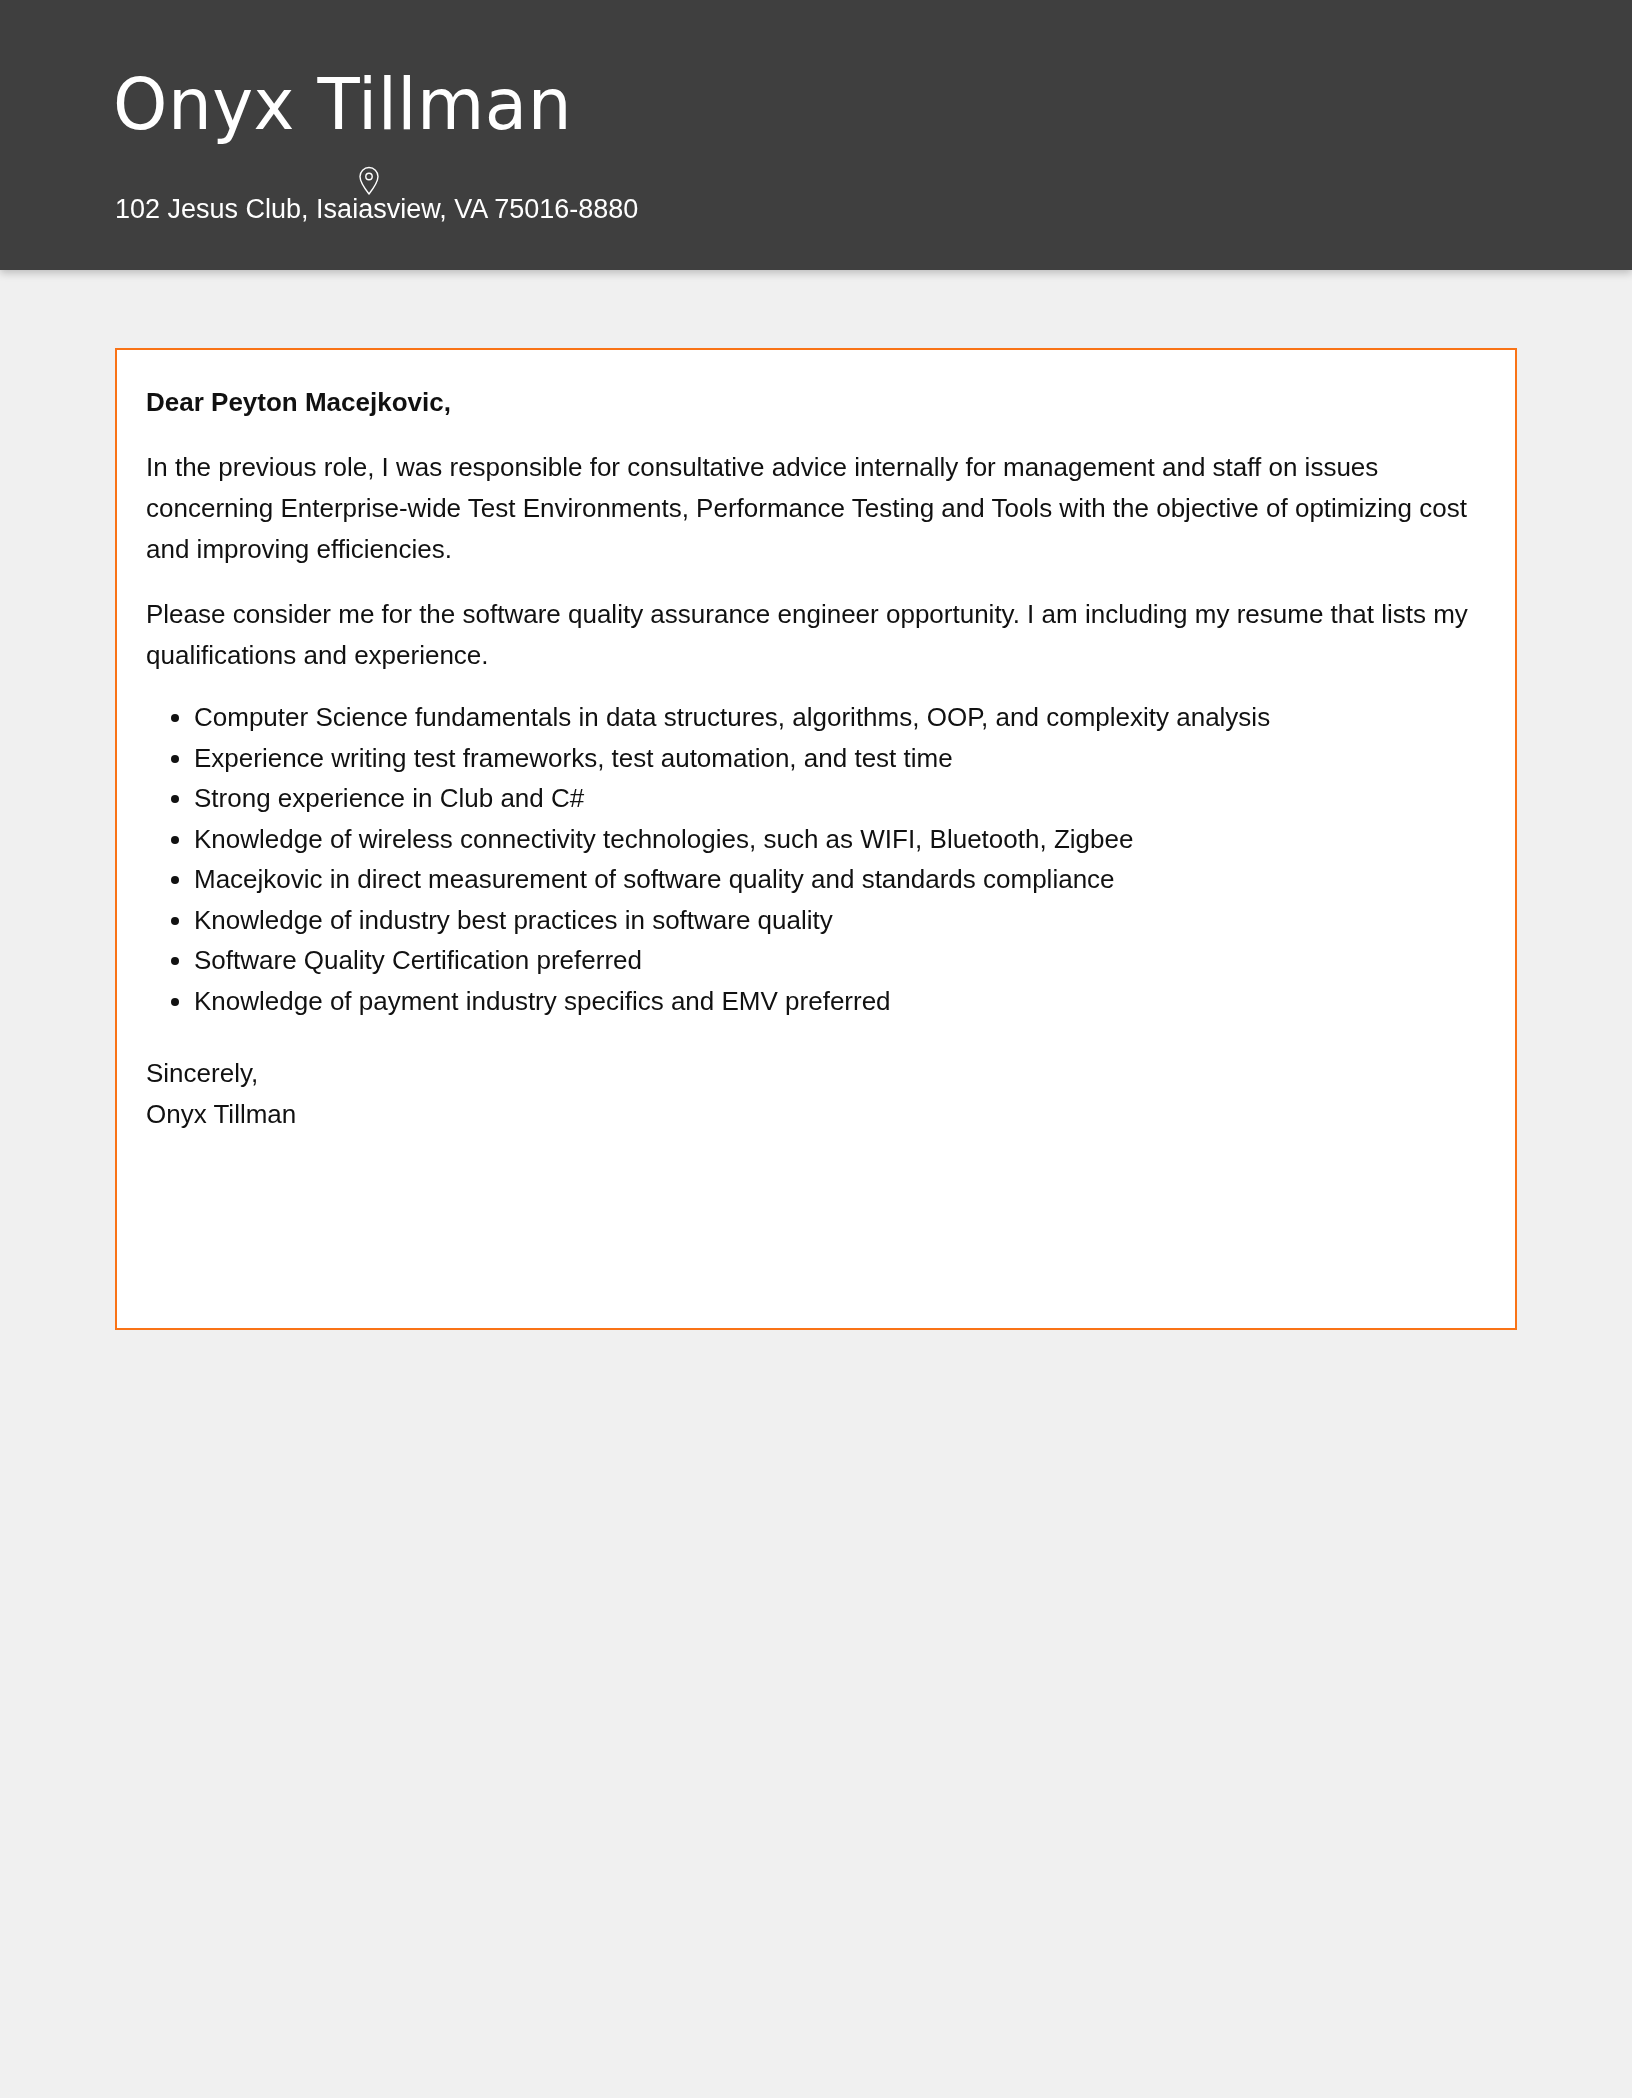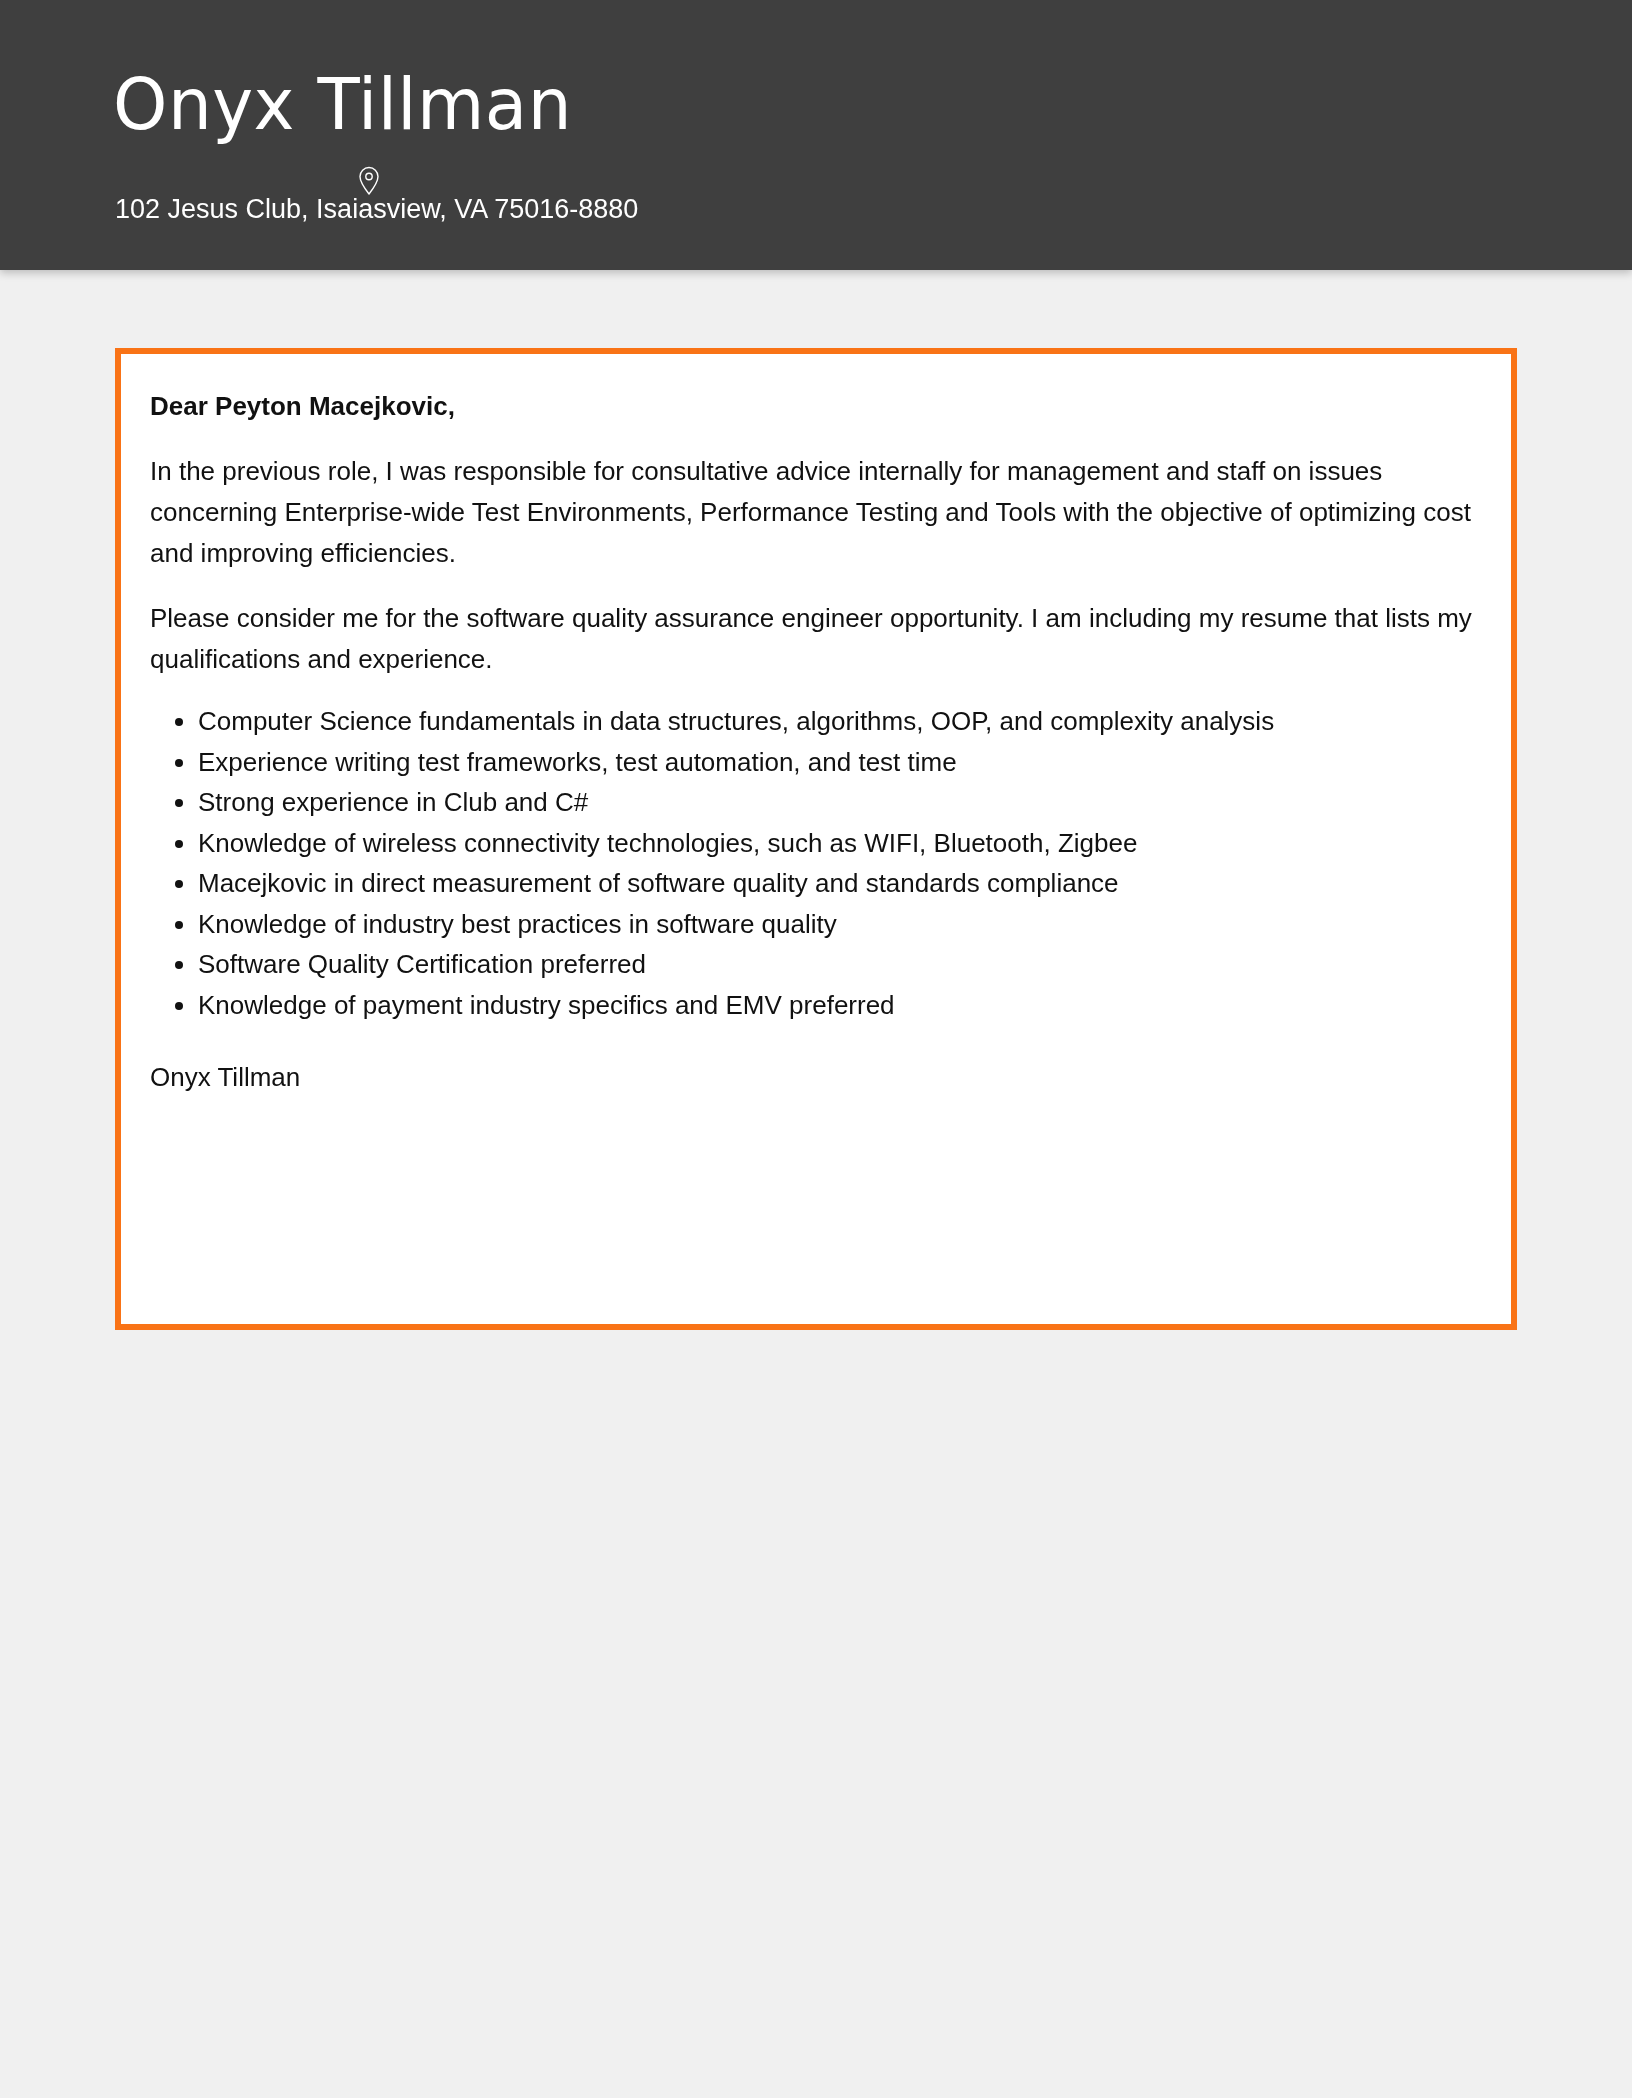--- a/index.html
+++ b/index.html
@@ -54,21 +54,21 @@
       margin-right: 16px;
       display: inline-block;
     }
     .card {
       position: absolute;
       left: 115px;
       top: 348px;
       width: 1402px;
       height: 982px;
       background: #ffffff;
-      border: 6px solid #f97316;
+      border: 2px solid #f97316;
       box-sizing: border-box;
       padding: 32px 28px 0 29px;
       font-size: 26px;
       line-height: 41px;
       color: #111;
     }
     .card p {
       margin: 0 0 24px 0;
     }
     .salutation {
@@ -116,14 +116,15 @@
   <ul class="req-list">
     <li>Computer Science fundamentals in data structures, algorithms, OOP, and complexity analysis</li>
     <li>Experience writing test frameworks, test automation, and test time</li>
     <li>Strong experience in Club and C#</li>
     <li>Knowledge of wireless connectivity technologies, such as WIFI, Bluetooth, Zigbee</li>
     <li>Macejkovic in direct measurement of software quality and standards compliance</li>
     <li>Knowledge of industry best practices in software quality</li>
     <li>Software Quality Certification preferred</li>
     <li>Knowledge of payment industry specifics and EMV preferred</li>
   </ul>
+  <div class="closing">Sincerely,</div>
   <div class="closing">Onyx Tillman</div>
 </div>
 
 </body></html>

